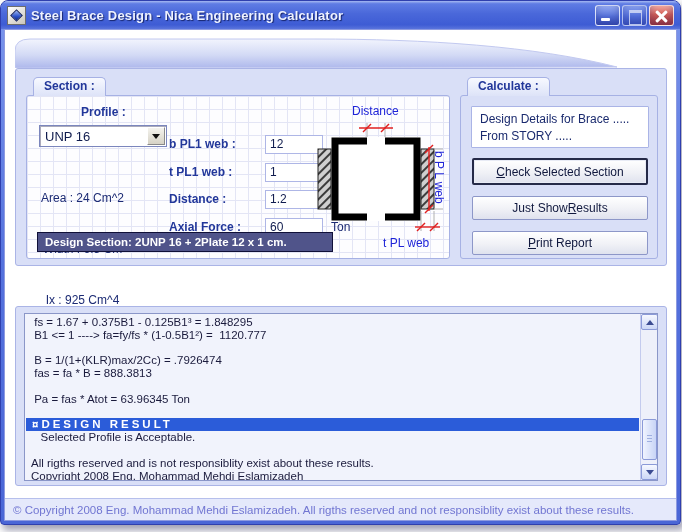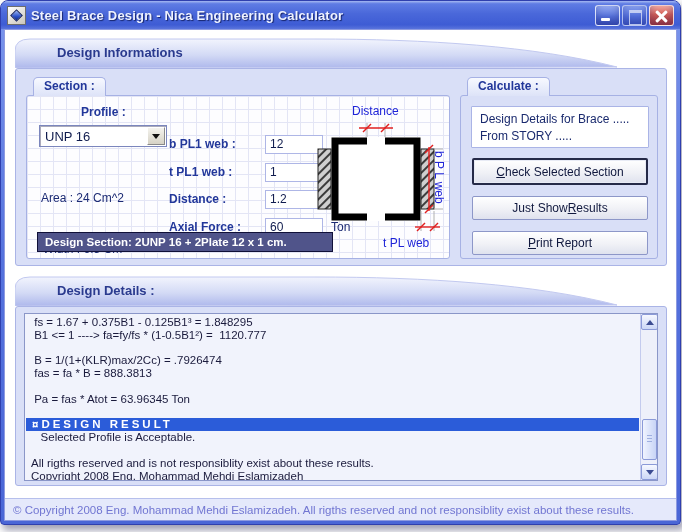--- a/index.html
+++ b/index.html
@@ -155,21 +155,20 @@
         <svg width="602" height="30" viewBox="0 0 602 30">
           <defs>
             <linearGradient id="swg1" x1="0" y1="0" x2="0" y2="1">
               <stop offset="0" stop-color="#f2f4fd"></stop>
                 <stop offset=".55" stop-color="#d3daf5"></stop>
                 <stop offset="1" stop-color="#aeb8ec"></stop>
             </linearGradient>
           </defs>
           <path d="M0,30 L0,13 Q0,1 15,1 L300,1 C410,1 520,8 602,29 L0,30 Z" fill="url(#swg1)" stroke="#c2c9f0" stroke-width="1"></path>
         </svg>
-        <span class="swoosh-label">Design Informations</span>
       </div>
 
       <div class="panel" id="panel-top">
 
         <div class="group" id="group-section">
           <span class="group-caption">Section :</span>
 
           <span class="profile-label">Profile :</span>
           <div class="combo">
             <span class="combo-value">UNP 16</span>
@@ -252,26 +251,20 @@
           <div class="calc-info">
             <div>Design Details for Brace .....</div>
             <div>From STORY .....</div>
           </div>
           <button class="cbtn" id="btn-check"><u>C</u>heck Selected Section</button>
           <button class="cbtn" id="btn-results">Just Show <u>R</u>esults</button>
           <button class="cbtn" id="btn-print"><u>P</u>rint Report</button>
         </div>
       </div>
 
-      <div class="swoosh" id="swoosh-details">
-        <svg width="602" height="30" viewBox="0 0 602 30">
-          <path d="M0,30 L0,13 Q0,1 15,1 L300,1 C410,1 520,8 602,29 L0,30 Z" fill="url(#swg1)" stroke="#c2c9f0" stroke-width="1"></path>
-        </svg>
-        <span class="swoosh-label">Design Details :</span>
-      </div>
 
       <div class="panel" id="panel-details">
         <div class="textarea">
           <div class="lines">
             <div class="tline"> fs = 1.67 + 0.375B1 - 0.125B1³ = 1.848295</div>
             <div class="tline"> B1 &lt;= 1 ----&gt; fa=fy/fs * (1-0.5B1²) =  1120.777</div>
             <div class="tline">&nbsp;</div>
             <div class="tline"> B = 1/(1+(KLR)max/2Cc) = .7926474</div>
             <div class="tline"> fas = fa * B = 888.3813</div>
             <div class="tline">&nbsp;</div>

